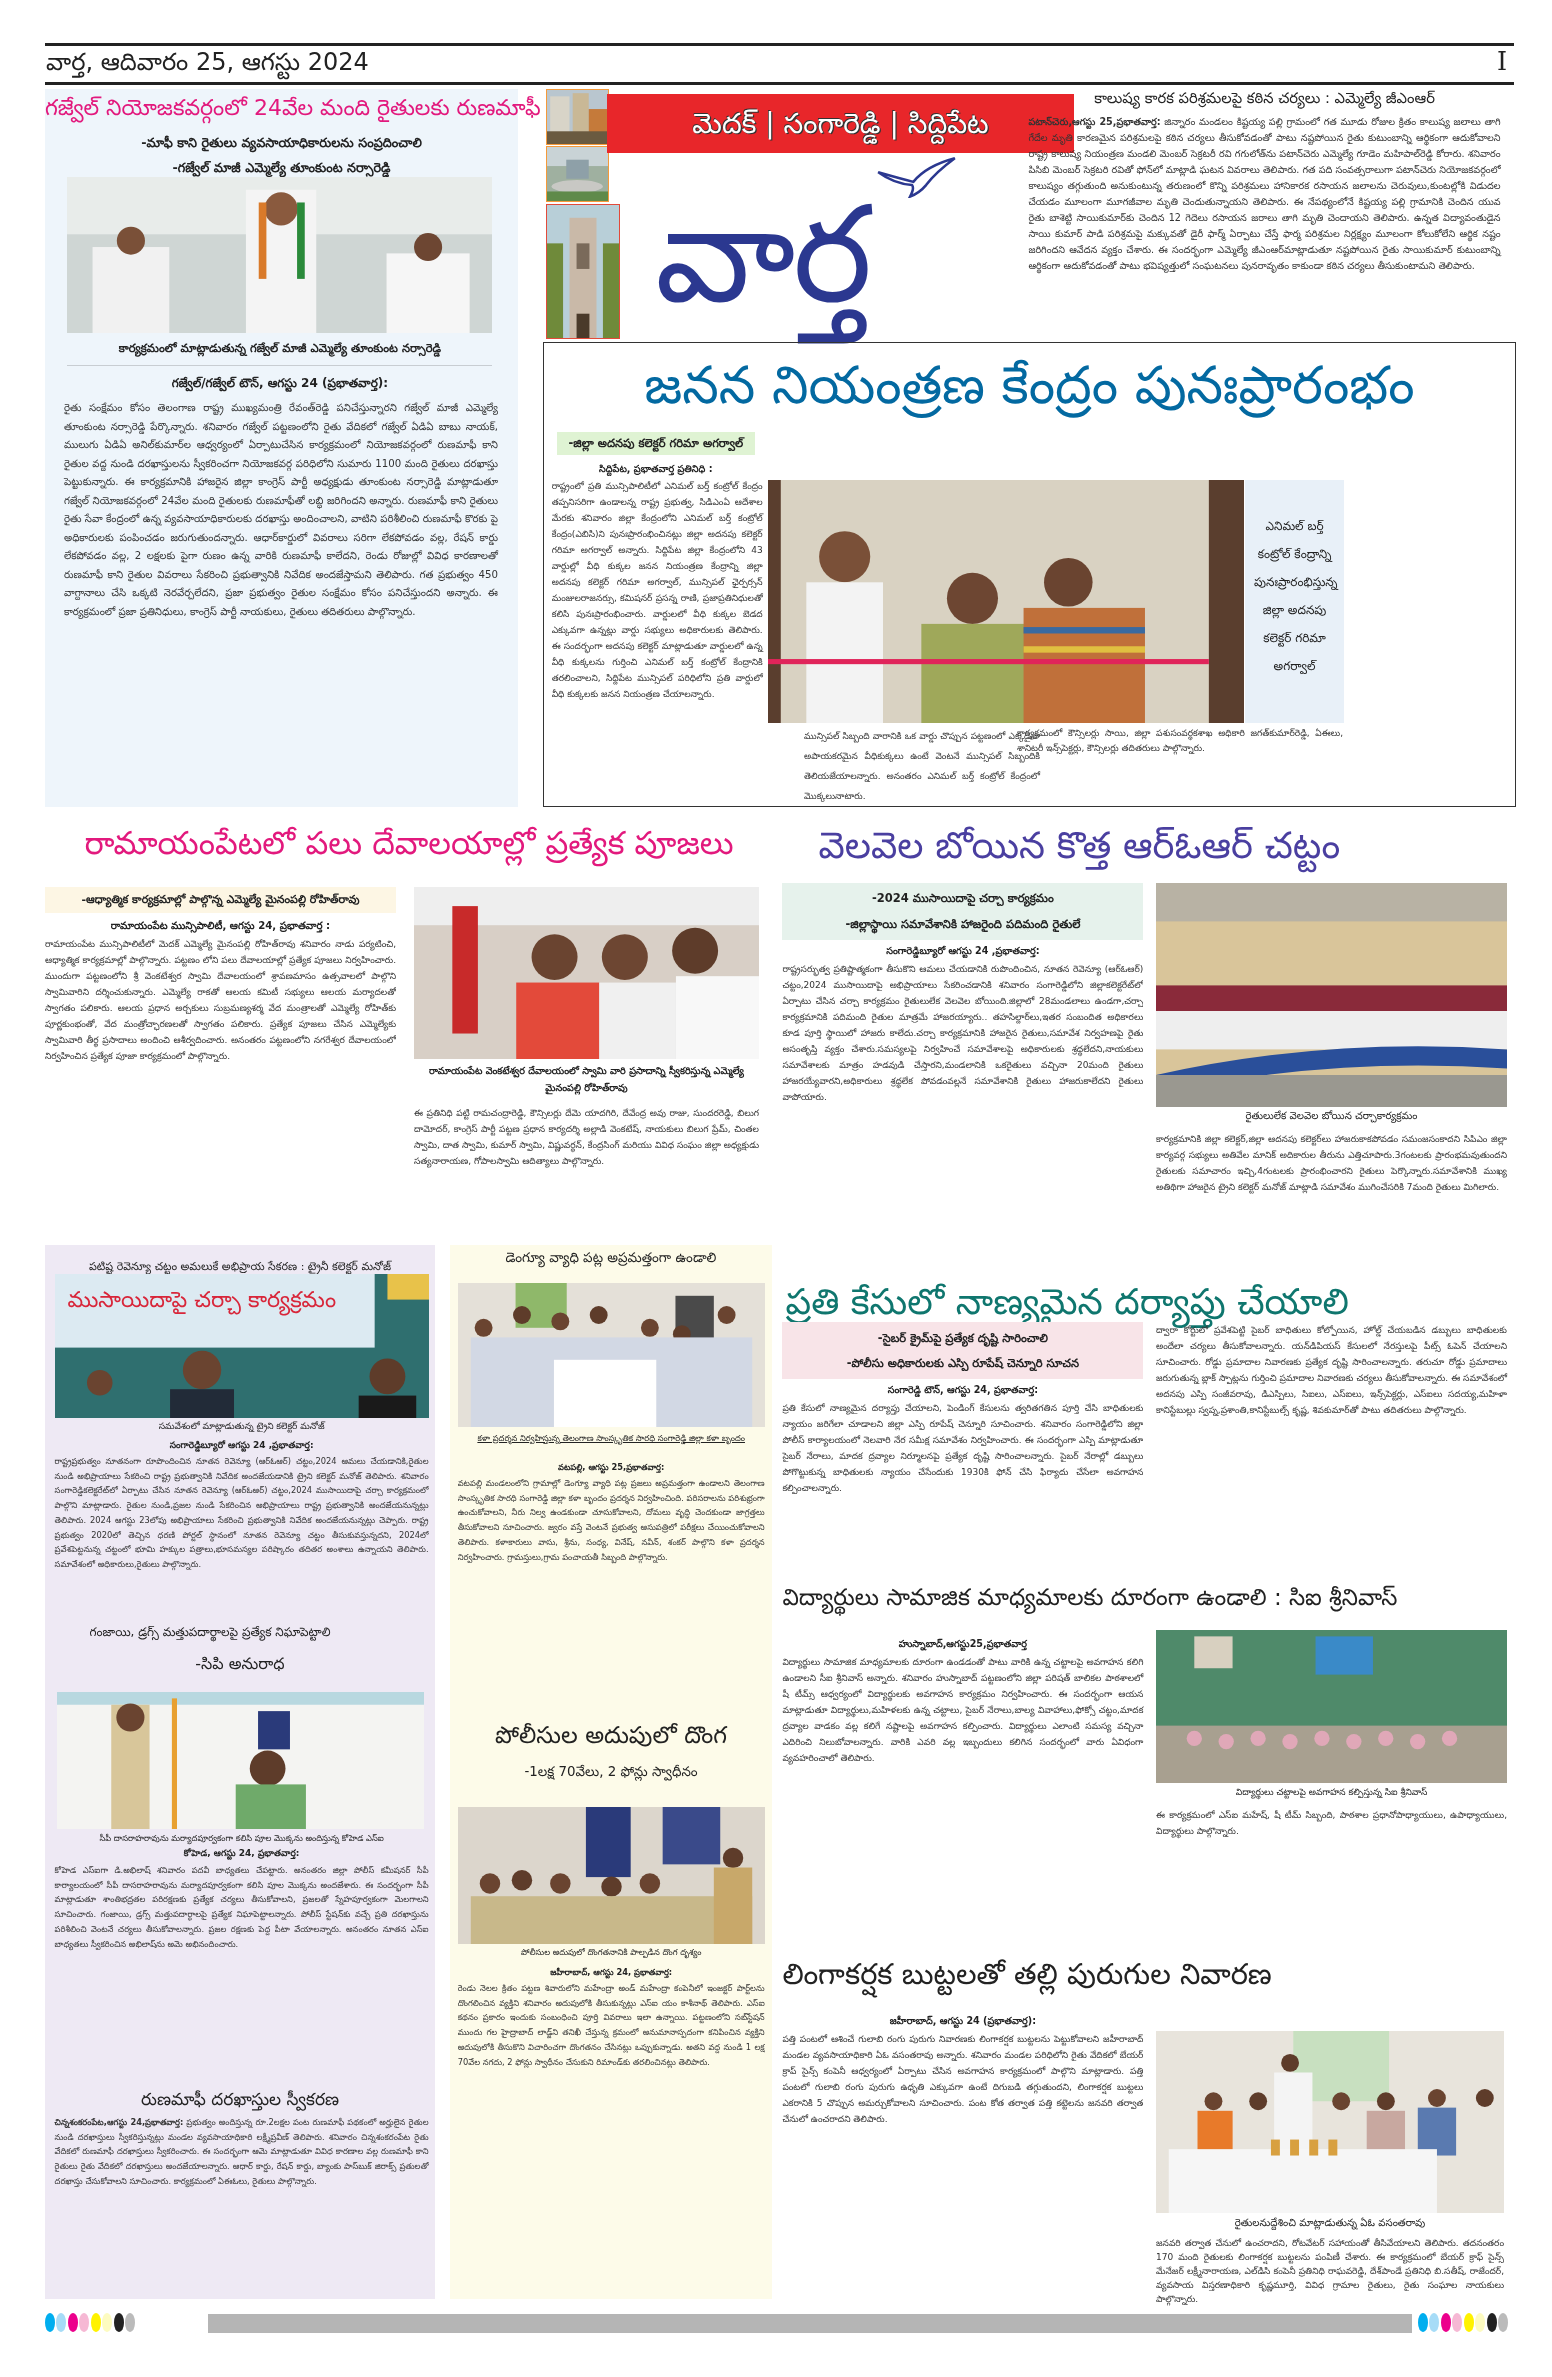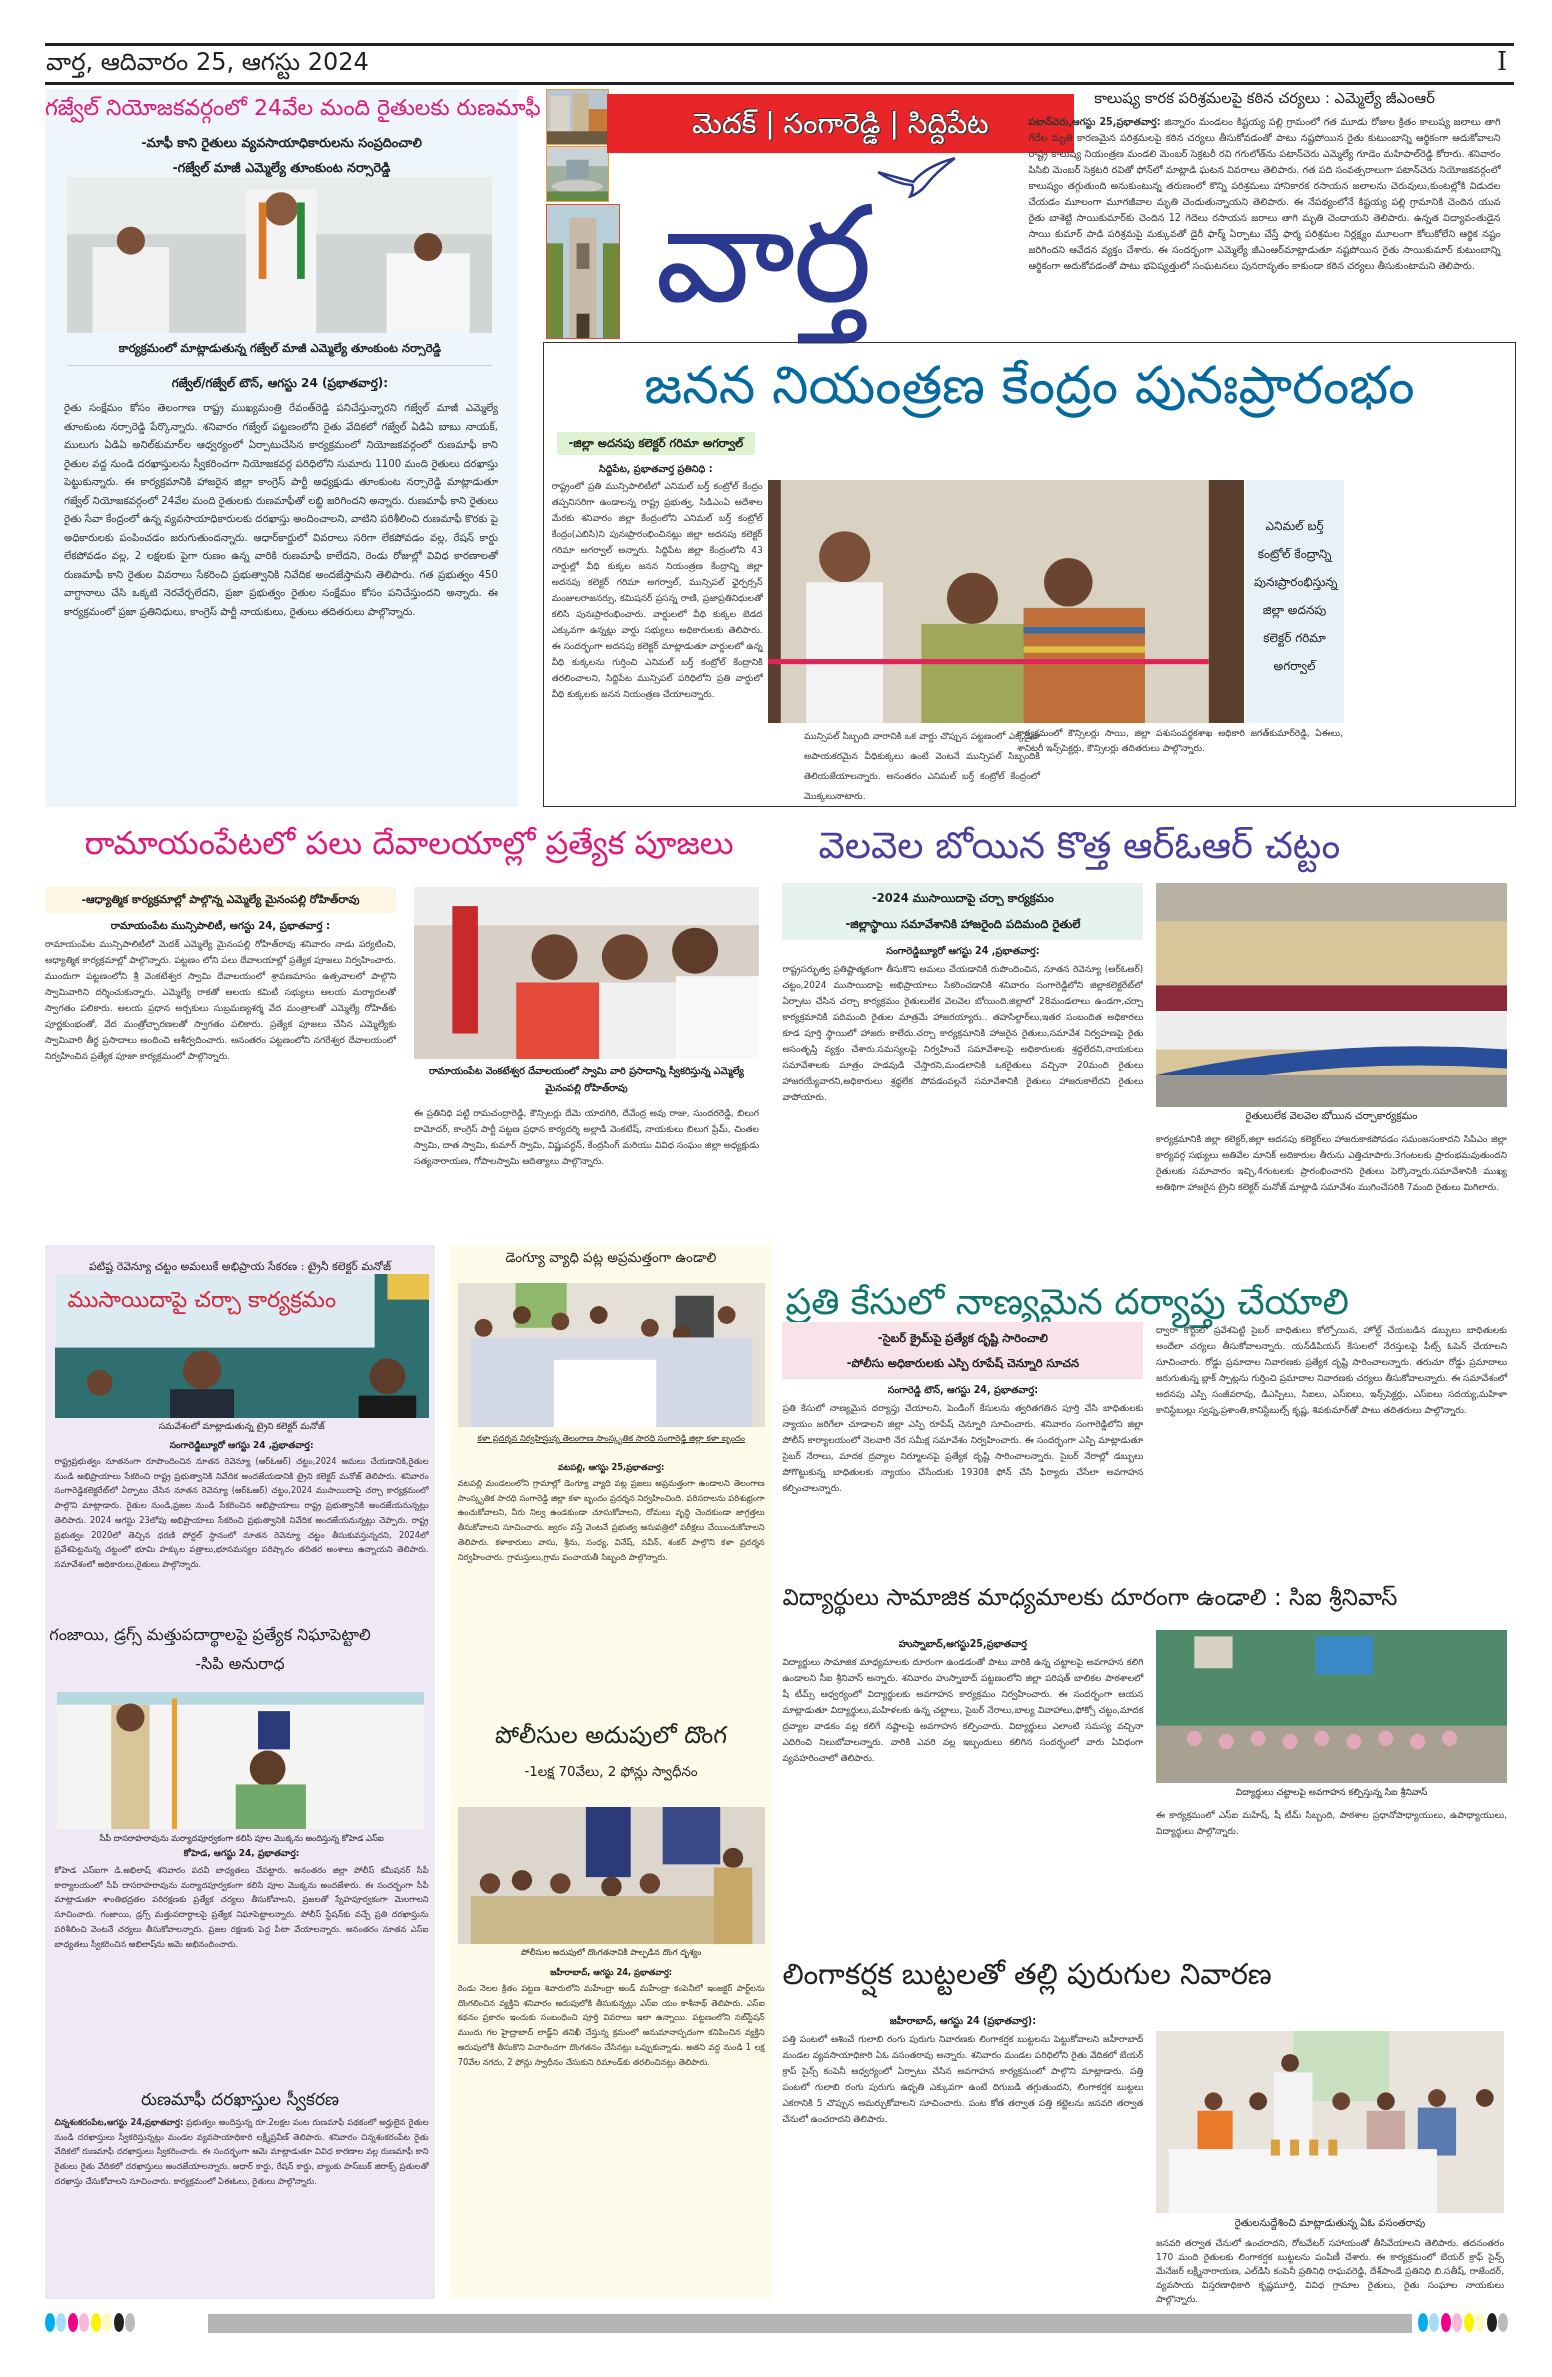--- a/index.html
+++ b/index.html
@@ -177,21 +177,21 @@
         <circle cx="520" cy="160" r="28" fill="#5e3c2a"></circle>
         <rect x="475" y="190" width="90" height="35" fill="#1a1a1a"></rect>
         <circle cx="70" cy="170" r="20" fill="#6a4430"></circle>
       </svg>
     <div class="head" style="position:absolute;left:12.8px;top:12.8px;font-size:22px;color:#d8263a;">ముసాయిదాపై చర్చా కార్యక్రమం</div>
   </div>
   <div class="caption" style="position:absolute;left:9.6px;top:176px;width:374px;font-size:9px;">సమవేశంలో మాట్లాడుతున్న ట్రైని కలెక్టర్ మనోజ్</div>
   <div class="dateline" style="position:absolute;left:9.6px;top:195px;width:374px;text-align:center;font-size:9px;">సంగారెడ్డిబ్యూరో ఆగస్టు 24 ,ప్రభాతవార్త:</div>
   <div class="body-text" style="position:absolute;left:9.6px;top:209px;width:374px;font-size:8.3px;line-height:14.7px;">రాష్ట్రప్రభుత్వం నూతనంగా రూపొందించిన నూతన రెవెన్యూ (ఆర్ఓఆర్) చట్టం,2024 ఆమలు చేయడానికి,రైతుల నుండి అభిప్రాయాలు సేకరించి రాష్ట్ర ప్రభుత్వానికి నివేదిక అందజేయడానికి ట్రైని కలెక్టర్ మనోజ్ తెలిపారు. శనివారం సంగారెడ్డికలెక్టరేట్‌లో ఏర్పాటు చేసిన నూతన రెవెన్యూ (ఆర్ఓఆర్) చట్టం,2024 ముసాయిదాపై చర్చా కార్యక్రమంలో పాల్గొని మాట్లాడారు. రైతుల నుండి,ప్రజల నుండి సేకరించిన అభిప్రాయాలు రాష్ట్ర ప్రభుత్వానికి అందజేయనున్నట్లు తెలిపారు. 2024 ఆగస్టు 23లోపు అభిప్రాయాలు సేకరించి ప్రభుత్వానికి నివేదిక అందజేయనున్నట్లు చెప్పారు. రాష్ట్ర ప్రభుత్వం 2020లో తెచ్చిన ధరణి పోర్టల్ స్థానంలో నూతన రెవెన్యూ చట్టం తీసుకువస్తున్నదని, 2024లో ప్రవేశపెట్టనున్న చట్టంలో భూమి హక్కుల పత్రాలు,భూసమస్యల పరిష్కారం తదితర అంశాలు ఉన్నాయని తెలిపారు. సమావేశంలో అధికారులు,రైతులు పాల్గొన్నారు.</div>
 
-  <div class="head" style="position:absolute;left:0;top:380px;width:330px;text-align:center;font-size:16px;">గంజాయి, డ్రగ్స్ మత్తుపదార్థాలపై ప్రత్యేక నిఘాపెట్టాలి</div>
+  <div class="head" style="position:absolute;left:0;top:380px;width:330px;text-align:center;font-size:12px;">గంజాయి, డ్రగ్స్ మత్తుపదార్థాలపై ప్రత్యేక నిఘాపెట్టాలి</div>
   <div class="head" style="position:absolute;left:0;top:409px;width:390px;text-align:center;font-size:16px;">-సిపి అనురాధ</div>
   <div class="photo" style="left:11.5px;top:447px;width:367px;height:137px;">
     <svg class="ph" viewBox="0 0 575 215" preserveAspectRatio="none">
         <rect width="575" height="215" fill="#f4f4f2"></rect>
         <rect width="575" height="20" fill="#b8d8e0"></rect>
         <rect x="85" y="20" width="60" height="195" fill="#d8c69a"></rect>
         <circle cx="115" cy="40" r="22" fill="#6a4430"></circle>
         <rect x="180" y="10" width="8" height="205" fill="#e8a030"></rect>
         <circle cx="330" cy="120" r="28" fill="#5e3c2a"></circle>
         <rect x="280" y="145" width="110" height="70" fill="#6faa6a"></rect>

